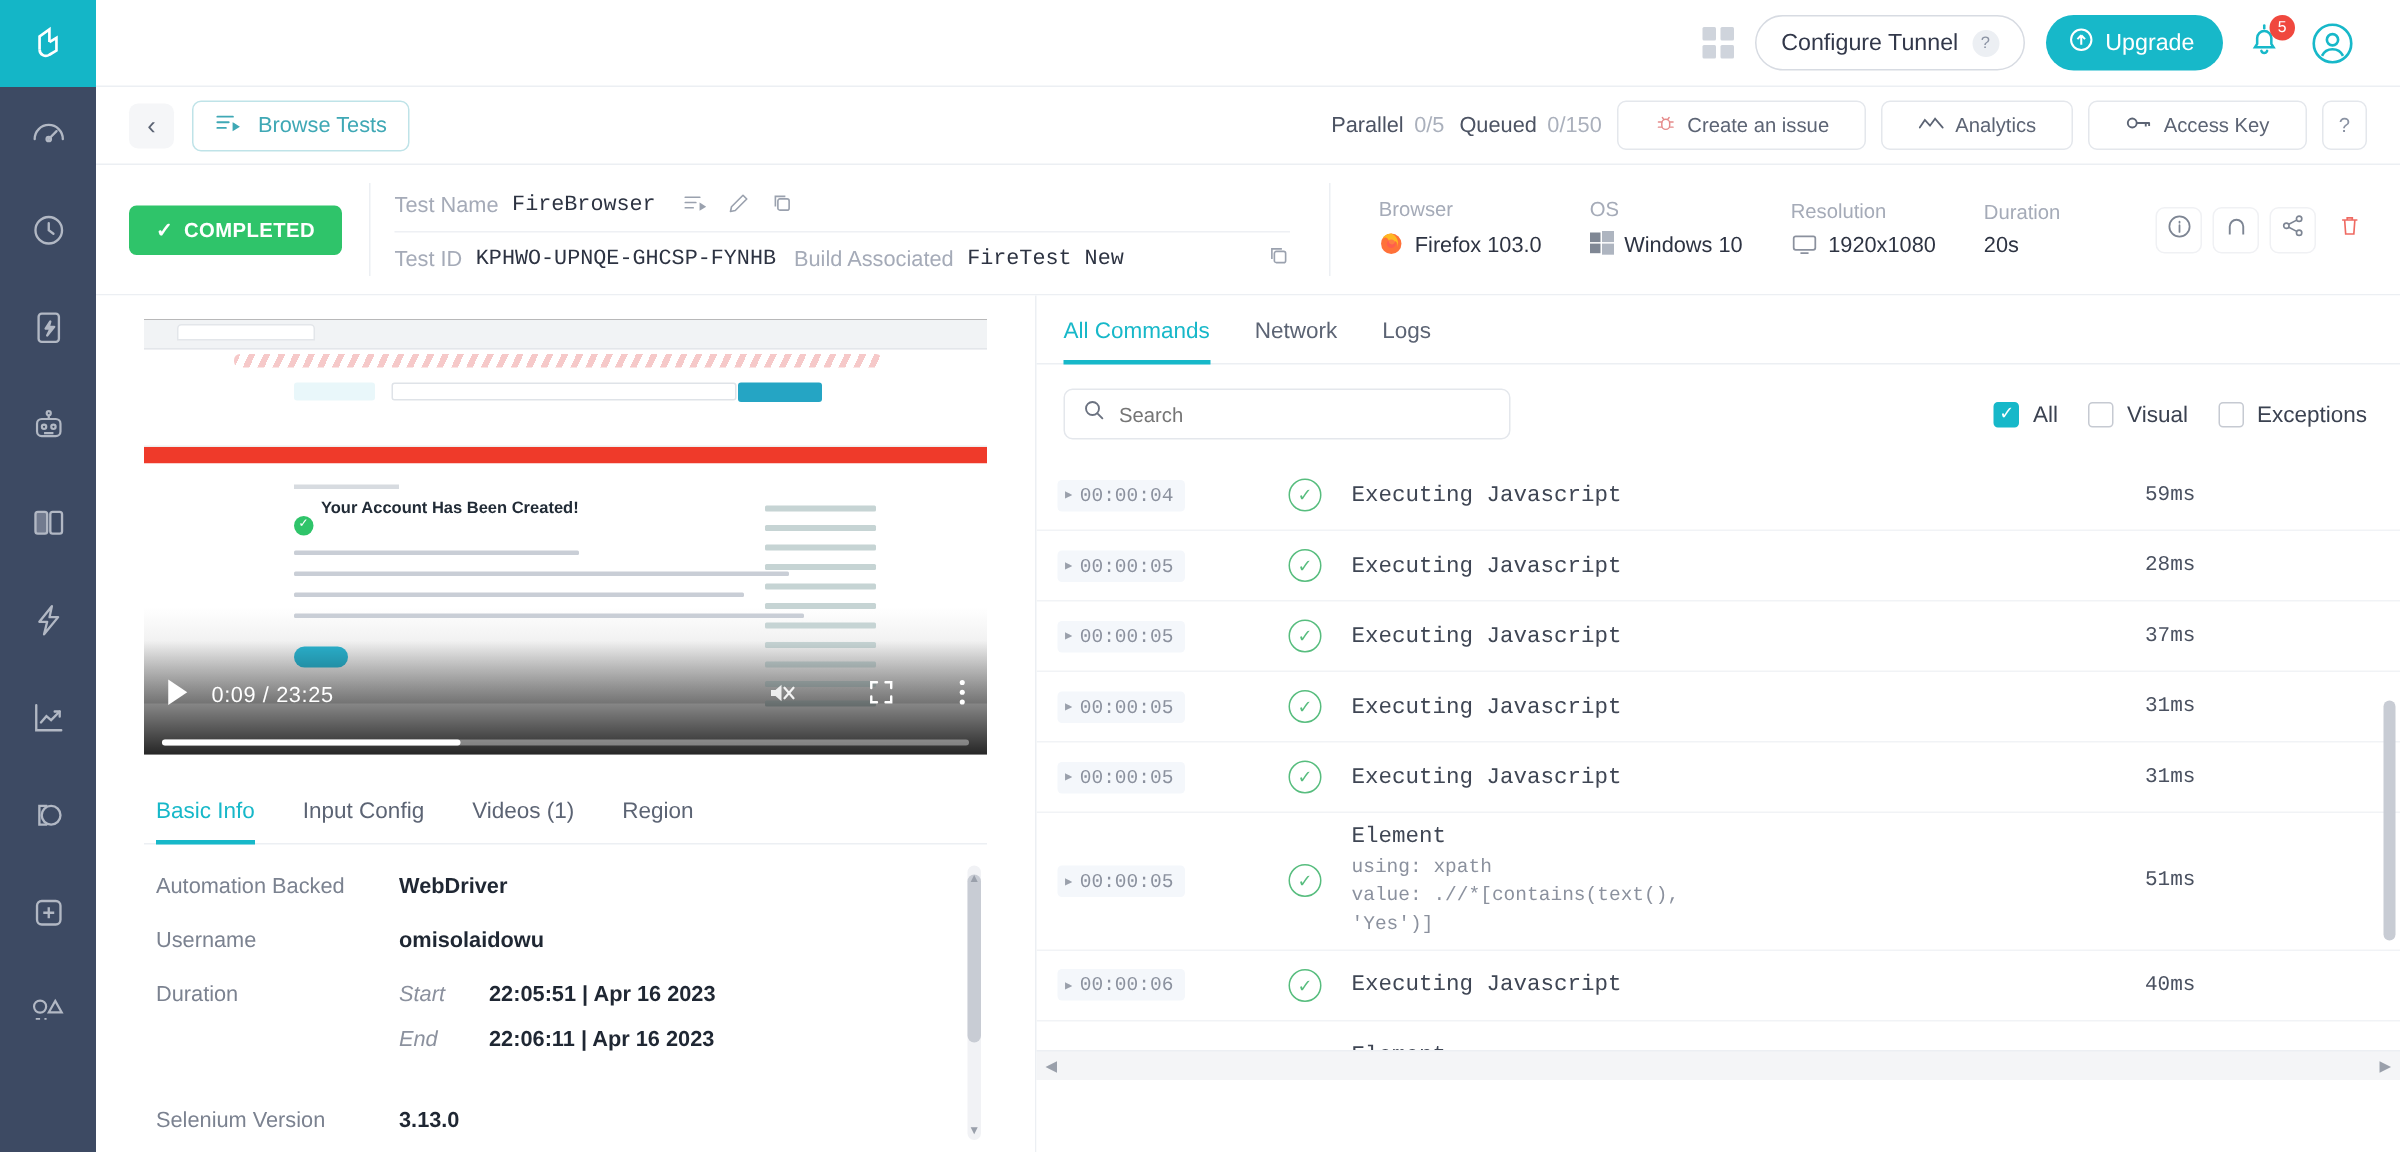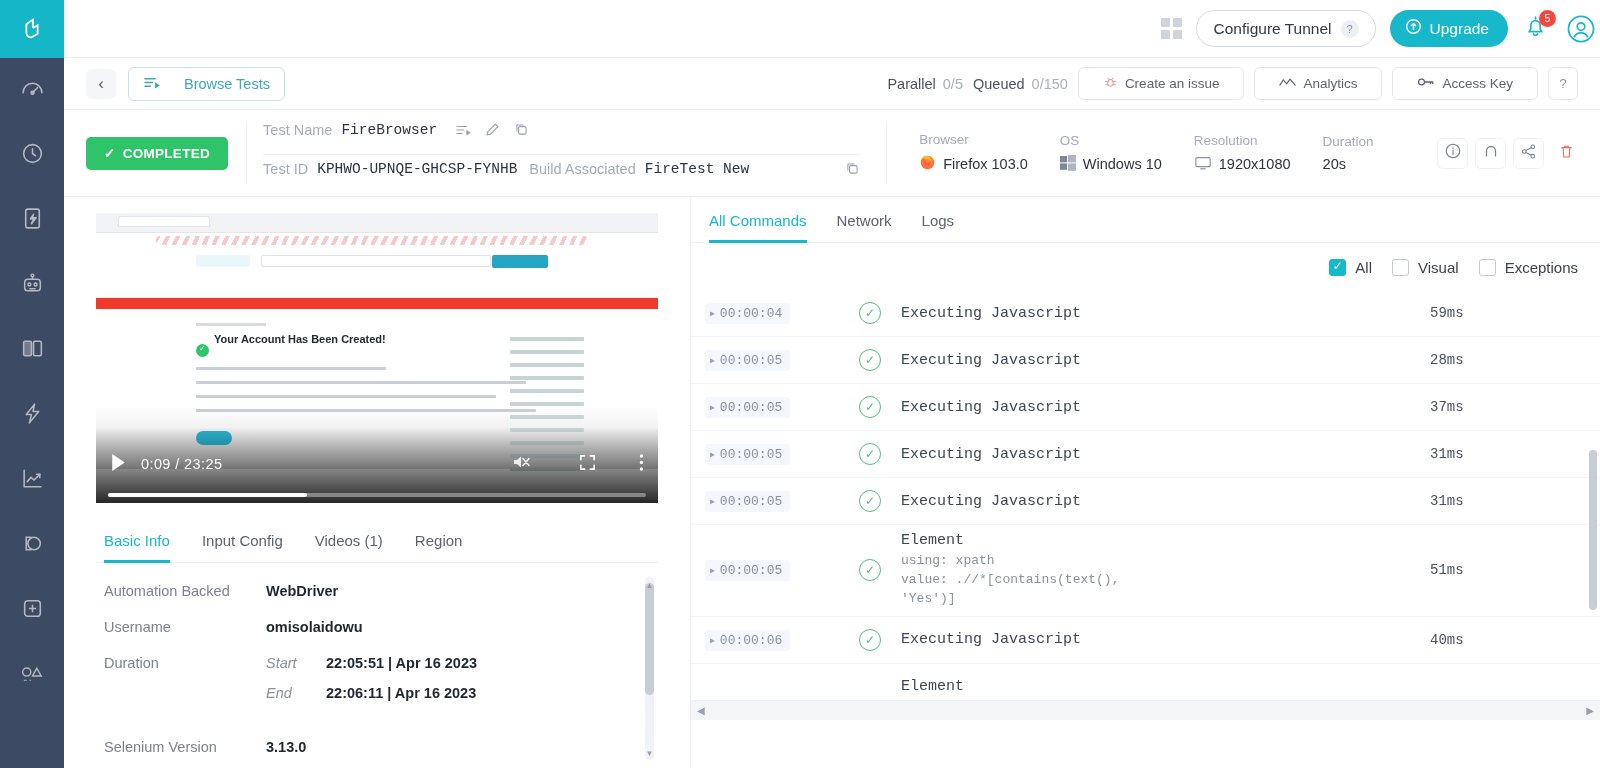--- a/index.html
+++ b/index.html
@@ -28,21 +28,21 @@
     cursor: pointer; position: relative;
   }
   .rail-item svg { opacity: .72; }
 
   
   .main { flex: 1; display: flex; flex-direction: column; min-width: 0; height: 768px; }
 
   
   .topbar {
     height: 58px; background: #fff; display: flex; align-items: center;
-    justify-content: flex-end; padding-right: 4px; gap: 14px;
+    justify-content: flex-end; padding-right: 30px; gap: 14px;
     border-bottom: 1px solid #eceff3;
   }
   .grid-ico { display: grid; grid-template-columns: 9px 9px; grid-template-rows: 9px 9px; gap: 3px; cursor: pointer; }
   .grid-ico i { background: #cfd4dc; display: block; border-radius: 1px; }
   .tunnel-btn {
     height: 37px; border: 1px solid #d7dbe2; border-radius: 19px;
     display: flex; align-items: center; gap: 9px; padding: 0 16px;
     font-size: 15.5px; color: #32384a; cursor: pointer; background: #fff;
   }
   .qmark {
@@ -67,21 +67,21 @@
     height: 52px; background: #fff; border-bottom: 1px solid #eceff3;
     display: flex; align-items: center; padding: 0 22px 0 22px; gap: 12px;
   }
   .back-btn {
     width: 30px; height: 30px; border-radius: 6px; background: #f5f6f8;
     display: flex; align-items: center; justify-content: center; cursor: pointer;
     color: #5c6474; font-size: 17px;
   }
   .browse-btn {
     height: 34px; border: 1px solid #bfe3e8; border-radius: 6px; background: #fff;
-    color: #3fa8b5; font-size: 14.5px; display: flex; align-items: center; gap: 24px;
+    color: #3fa8b5; font-size: 14.5px; display: flex; align-items: center; gap: 12px;
     padding: 0 14px; cursor: pointer;
   }
   .subbar-right { margin-left: auto; display: flex; align-items: center; gap: 10px; }
   .stat { font-size: 14.5px; color: #4c5363; display: flex; align-items: center; gap: 7px; }
   .stat .v { color: #aab0bc; }
   .pill {
     height: 33px; border: 1px solid #e4e7ec; border-radius: 6px; background: #fff;
     display: flex; align-items: center; gap: 7px; padding: 0 24px;
     font-size: 13.5px; color: #5c6474; cursor: pointer;
   }
@@ -93,21 +93,21 @@
     border-bottom: 1px solid #eceff3; min-height: 72px;
   }
   .status-badge {
     background: #2fc46a; color: #fff; border-radius: 5px; height: 33px; align-self: center;
     display: flex; align-items: center; gap: 7px; padding: 0 18px;
     font-size: 13.5px; font-weight: bold; letter-spacing: .3px;
     margin-right: 18px; white-space: nowrap;
   }
   .sep { width: 1px; background: #eceff3; margin: 0 16px 0 0; }
   .idblock { display: flex; flex-direction: column; justify-content: center; gap: 2px; padding-right: 10px; }
-  .idrow { display: flex; align-items: flex-start; font-size: 14.5px; height: 30px; }
+  .idrow { display: flex; align-items: center; font-size: 14.5px; height: 30px; }
   .idrow .lbl { color: #a5abb8; margin-right: 9px; }
   .idrow .val { color: #2d3342; font-family: "Liberation Mono", monospace; font-size: 14.5px; }
   .idrow .ico-grp { display: flex; align-items: center; gap: 14px; margin-left: 18px; color: #9aa1ae; cursor: pointer; }
   .idrow-div { border-top: 1px solid #eef0f4; }
   .meta-sep { width: 1px; background: #eceff3; margin: 0 16px; }
   .metas { display: flex; align-items: center; gap: 0; }
   .meta { display: flex; flex-direction: column; gap: 7px; padding: 0 16px; white-space: nowrap; }
   .meta .mlbl { font-size: 13.5px; color: #a5abb8; }
   .meta .mval { font-size: 14.5px; color: #2d3342; display: flex; align-items: center; gap: 7px; }
   .act-grp { margin-left: auto; display: flex; align-items: center; gap: 7px; padding-left: 14px; }
@@ -681,20 +681,29 @@
       </div>
 
       <div class="right-pane">
         <div class="rtabs">
           <div class="rtab active">All Commands</div>
           <div class="rtab">Network</div>
           <div class="rtab">Logs</div>
         </div>
 
         <div class="filterbar">
+          <div class="searchbox">
+            <span>
+              <svg width="15" height="15" viewBox="0 0 18 18" fill="none" stroke="#6b7280" stroke-width="1.5" stroke-linecap="round">
+                <circle cx="7.6" cy="7.6" r="5.2"></circle>
+                  <path d="M11.5 11.5l4 4"></path>
+              </svg>
+            </span>
+            <input type="text" placeholder="Search" style="">
+          </div>
           <div class="checks">
             <div class="chk">
               <span class="box on"></span>
               <span>All</span>
             </div>
             <div class="chk">
               <span class="box"></span>
               <span>Visual</span>
             </div>
             <div class="chk">

